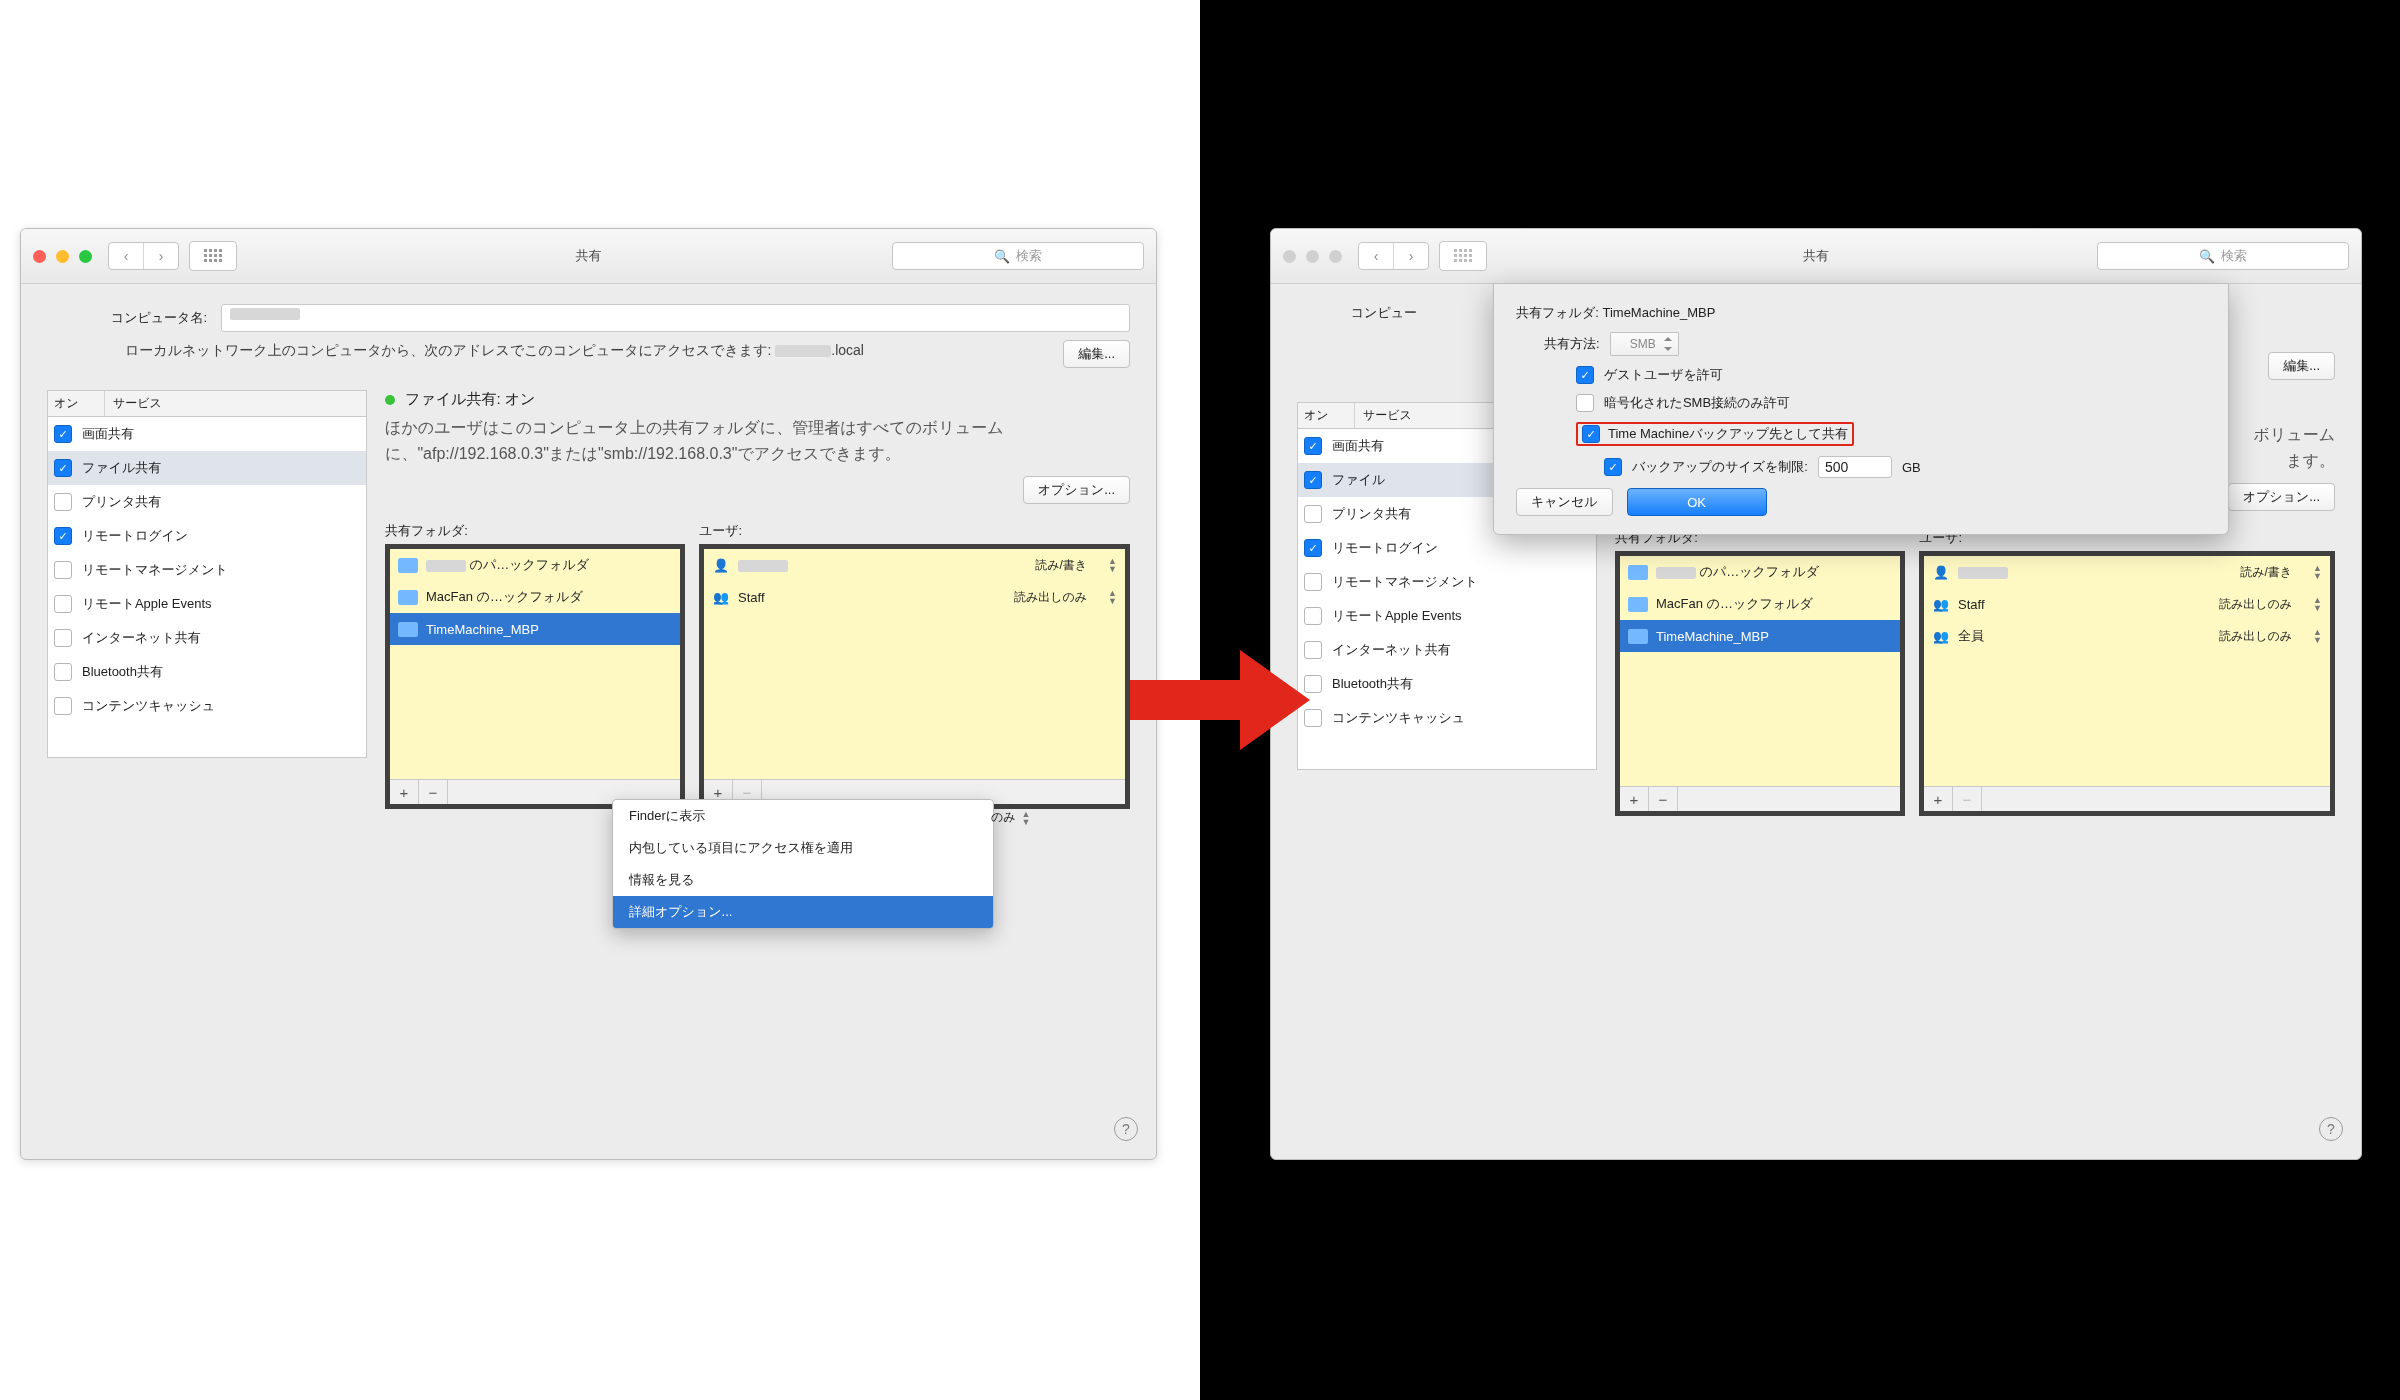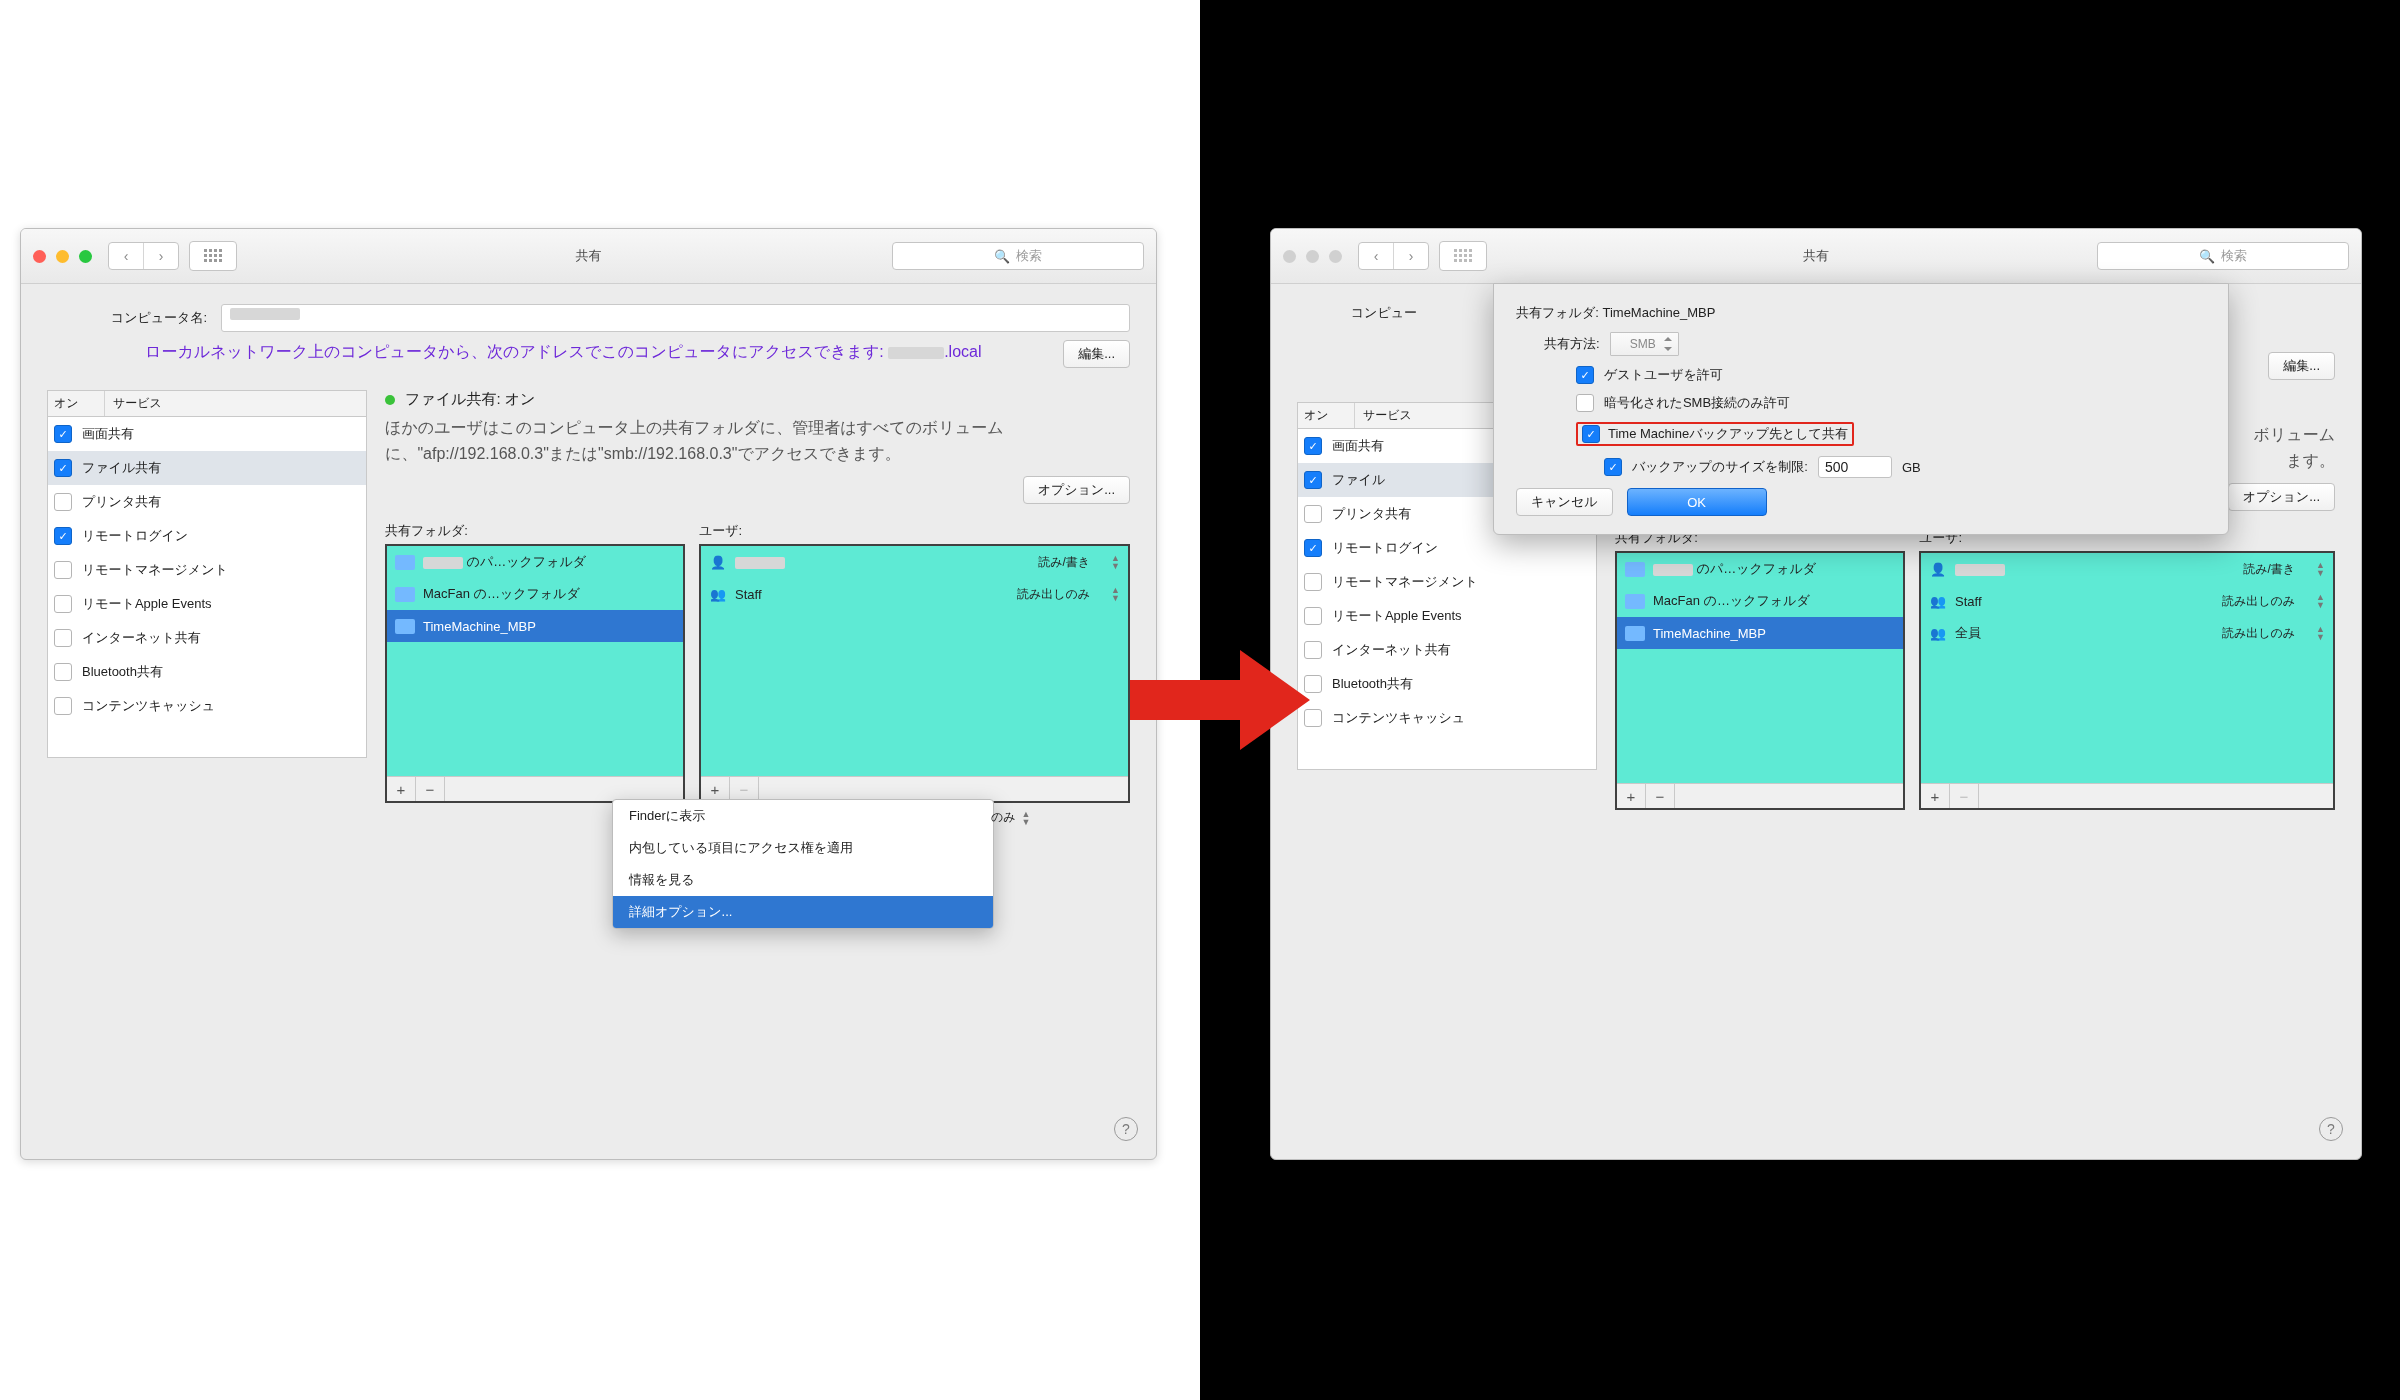--- a/index.html
+++ b/index.html
@@ -19,41 +19,41 @@
 .seg .b+.b{border-left:1px solid #d6d6d6}
 .grid{display:flex;align-items:center;justify-content:center}
 .title{position:absolute;left:50%;transform:translateX(-50%);color:#4a4a4a}
 .search{margin-left:auto;display:flex;align-items:center;border:1px solid #c5c5c5;border-radius:4px;background:#fff;height:26px;width:250px;justify-content:center;color:#9a9a9a;gap:6px}
 .content{position:relative;padding:20px 26px 0 26px}
 .row{display:flex;align-items:center;gap:14px;margin-bottom:8px}
 .lbl{min-width:160px;text-align:right}
 .inp{flex:1;background:#fff;border:1px solid #c9c9c9;border-radius:3px;height:26px;padding:0 8px}
 .btn{background:linear-gradient(#fff,#f1f1f1);border:1px solid #c2c2c2;border-radius:4px;height:26px;padding:0 14px;display:inline-flex;align-items:center}
 .btn.def{background:linear-gradient(#6cb3ff,#157efb);border-color:#1062c9;color:#fff;min-width:110px;justify-content:center}
-.hint{margin-left:98px;color:#6d28d9;font-size:16px;line-height:1.5}
+.hint{margin-left:78px;color:#404040;font-size:14px;line-height:1.5}
 .lower{display:flex;gap:18px;margin-top:22px}
 .svcCol{width:320px}
 .svcHead{display:flex;border:1px solid #c9c9c9;border-bottom:none;background:#f3f3f3;font-size:12px}
 .svcHead .c1{width:44px;padding:4px 6px;border-right:1px solid #d3d3d3}
 .svcHead .c2{flex:1;padding:4px 8px}
 .svcList{border:1px solid #c9c9c9;background:#fff;height:340px;overflow:auto}
 .svcRow{display:flex;align-items:center;height:34px;padding:0 6px;gap:10px}
 .ck{width:16px;height:16px;border:1px solid #b5b5b5;border-radius:3px;background:#fff;display:inline-flex;align-items:center;justify-content:center;color:#fff;font-size:11px;flex:none}
 .ck.on{background:#157efb;border-color:#0f64c8}
 .ck.on::after{content:"✓"}
 .svcRow.sel{background:#dfe4ea}
 .rPane{flex:1}
 .statusRow{display:flex;align-items:center;gap:10px;font-size:15px;margin-bottom:6px}
 .statusDot{width:10px;height:10px;border-radius:50%;background:#3ac23a}
 .rHint{font-size:16px;color:#555;line-height:1.6;margin-bottom:10px}
 .optRow{display:flex;justify-content:flex-end;margin-bottom:18px}
 .cols{display:flex;gap:14px}
 .col{display:flex;flex-direction:column}
 .col .h{font-size:13px;margin-bottom:4px}
-.listBox{border:2px solid #404040;background:#5eead4;flex:1}
+.listBox{border:5px solid #404040;background:#fef9c3;flex:1}
 .list{height:230px;overflow:auto}
 .liRow{display:flex;align-items:center;gap:8px;height:32px;padding:0 8px}
 .liRow.sel{background:#2f77d1;color:#fff}
 .fIcon{width:20px;height:15px;background:#74b9ff;border-radius:2px;flex:none}
 .uIcon{width:18px;height:18px;flex:none;display:flex;align-items:center;justify-content:center;color:#333}
 .perm{margin-left:auto;display:flex;align-items:flex-start;gap:21px;font-size:12px}
 .tri{font-size:9px;line-height:8px;color:#777}
 .foot{display:flex;border-top:1px solid #c9c9c9;background:#f0f0f0}
 .foot .fb{width:28px;height:24px;display:flex;align-items:center;justify-content:center;border-right:1px solid #c9c9c9;font-size:15px;color:#555}
 .foot .fb.dis{color:#bbb}

